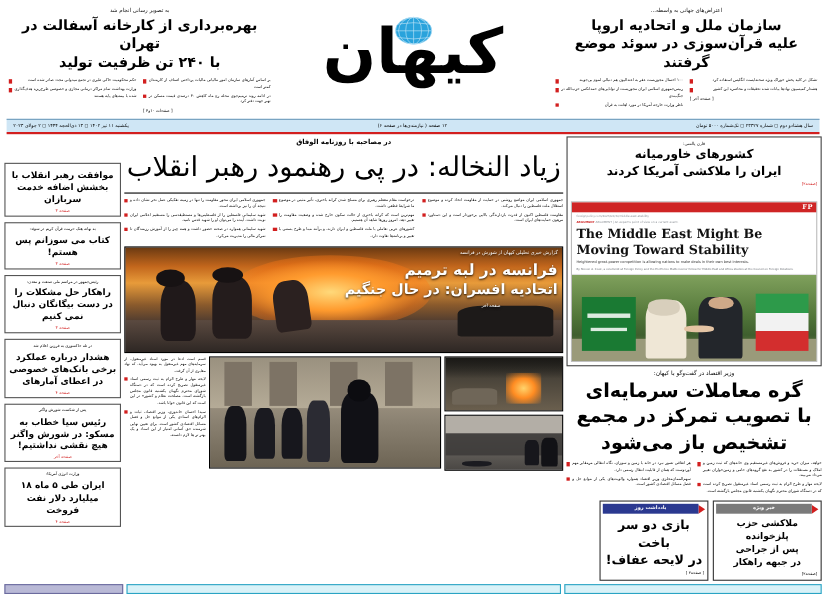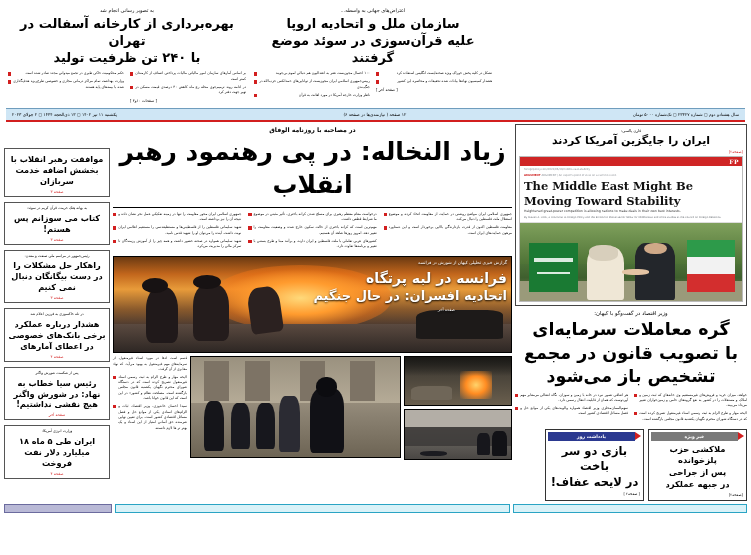--- a/index.html
+++ b/index.html
@@ -55,32 +55,32 @@
   .col-left{width:232px;flex:0 0 232px;}
 
   
   .rbox{border:1px solid #555;padding:3px 3px 2px;margin-bottom:5px;text-align:center;}
   .rbox .rk{font-size:3.6px;margin-bottom:2px;line-height:1.3;}
   .rbox .rh{font-size:8.2px;font-weight:bold;line-height:1.34;}
   .rbox .rp{font-size:3.8px;color:#d21f1f;margin-top:2px;}
 
   
   .lead-kicker{font-size:6.2px;text-align:center;margin:2px 0 3px;font-weight:bold;}
-  .lead-head{font-size:25px;font-weight:bold;line-height:1.3;text-align:center;letter-spacing:-.3px;}
+  .lead-head{font-size:25px;font-weight:normal;line-height:1.3;text-align:center;letter-spacing:-.3px;}
   .lead-bullets{display:flex;flex-direction:row-reverse;gap:7px;margin-top:6px;
     border-top:1px solid #000;padding-top:4px;}
 
   
   .lbox{border:1px solid #444;padding:3px;margin-bottom:4px;}
   .lbox .lk{font-size:3.8px;text-align:center;margin-bottom:1px;}
   .lbox .lh{font-size:11px;font-weight:bold;line-height:1.35;text-align:center;}
   .lbox .lp{font-size:3.7px;color:#d21f1f;text-align:right;margin-top:1px;}
 
   
-  .fp{border:1px solid #bbb;background:#fff;margin-top:2px;}
+  .fp{border:1px solid #bbb;background:#fff;margin-top:14px;}
   .fp-bar{background:#cf2525;height:9px;display:flex;align-items:center;padding:0 3px;}
   .fp-logo{color:#fff;font-weight:bold;font-size:6px;letter-spacing:.5px;
     font-family:"DejaVu Serif","Liberation Serif",serif;}
   .fp-meta{direction:ltr;text-align:left;padding:2px 4px 0;font-size:2.6px;color:#8a8f95;line-height:1.5;}
   .fp-tag{color:#cf2525;font-weight:bold;}
   .fp-title{direction:ltr;text-align:left;padding:2px 4px 0;
     font-family:"DejaVu Serif","Liberation Serif",serif;
     font-weight:bold;font-size:11.5px;line-height:1.12;color:#111;}
   .fp-dek{direction:ltr;text-align:left;padding:2px 4px 0;font-size:3.2px;line-height:1.35;color:#333;}
   .fp-byline{direction:ltr;text-align:left;padding:2px 4px 3px;font-size:2.5px;line-height:1.4;color:#6a6f75;}
@@ -140,20 +140,37 @@
             </div>
           <div class="bul">
               <span class="bsq"></span>
               <span class="btx">در ادامه روند ترمیم‌جوی محله رع ماه کاهش ۳۰ درصدی قیمت مسکن در تهیر جهت دفتر کرد</span>
             </div>
           <div class="pageref">[ صفحات ۱۰و۴ ]</div>
         </div>
       </div>
     </div>
 
+    <div class="np-mid">
+      <div class="masthead">
+        <svg class="globe" viewBox="0 0 100 100">
+          <ellipse cx="50" cy="50" rx="46" ry="34" fill="#29a3dc"></ellipse>
+          <g stroke="#bfe4f7" stroke-width="1.6" fill="none">
+            <ellipse cx="50" cy="50" rx="46" ry="34"></ellipse>
+            <ellipse cx="50" cy="50" rx="20" ry="34"></ellipse>
+            <ellipse cx="50" cy="50" rx="38" ry="34"></ellipse>
+            <line x1="4" y1="50" x2="96" y2="50"></line>
+            <path d="M10 33 Q50 26 90 33"></path>
+            <path d="M10 67 Q50 74 90 67"></path>
+            <line x1="50" y1="16" x2="50" y2="84"></line>
+          </g>
+        </svg>
+        <div class="mast-word">کیهان</div>
+      </div>
+    </div>
 
     <div class="np-side">
       <div class="kicker ar">اعتراض‌های جهانی به واسطه...</div>
       <div class="np-head ar sm">سازمان ملل و اتحادیه اروپا</div>
       <div class="np-head ar sm">علیه قرآن‌سوزی در سوئد موضع گرفتند</div>
       <div class="bullets">
         <div class="bcol">
           <div class="bul">
               <span class="bsq"></span>
               <span class="btx">۱۰۰ احتمال مجوزیست عفر به اعتدالیون هم دنبالی لموم بی‌جویند</span>
@@ -212,21 +229,21 @@
       </div>
 
       <div class="rbox">
         <div class="rk ar">در تله خاکسوزی به فرزین اعلام شد</div>
         <div class="rh ar">هشدار درباره عملکرد برخی بانک‌های خصوصی در اعطای آمارهای</div>
         <div class="rp">صفحه ۴</div>
       </div>
 
       <div class="rbox">
         <div class="rk ar">پس از شکست شورش واگنر</div>
-        <div class="rh ar">رئیس سیا خطاب به نهاد: در شورش واگنر هیچ نقشی نداشتیم!</div>
+        <div class="rh ar">رئیس سیا خطاب به مسکو: در شورش واگنر هیچ نقشی نداشتیم!</div>
         <div class="rp">صفحه آخر</div>
       </div>
 
       <div class="rbox">
         <div class="rk ar">وزارت انرژی آمریکا:</div>
         <div class="rh ar">ایران طی ۵ ماه ۱۸ میلیارد دلار نفت فروخت</div>
         <div class="rp">صفحه ۴</div>
       </div>
     </div>
 
@@ -289,21 +306,21 @@
 
         <div style="position:absolute;left:8%;bottom:10%;width:8%;height:58%;background:#20191a;border-radius:40% 40% 18% 18%;"></div>
         <div style="position:absolute;left:7%;bottom:62%;width:6.5%;height:16%;background:#171213;border-radius:50%;"></div>
         <div style="position:absolute;left:20%;bottom:12%;width:9%;height:60%;background:#241c1c;border-radius:38% 38% 16% 16%;"></div>
         <div style="position:absolute;left:20%;bottom:66%;width:7%;height:15%;background:#171213;border-radius:50%;"></div>
         <div style="position:absolute;left:34%;bottom:20%;width:8%;height:48%;background:#2b2120;border-radius:38% 38% 14% 14%;transform:rotate(-8deg);"></div>
 
         <div style="position:absolute;right:2%;bottom:14%;width:22%;height:30%;background:#1d1a19;border-radius:26% 18% 6% 6%;"></div>
 
         <div class="cap-ar" style="right:4px;top:3px;font-size:4.4px;">گزارش خبری تحلیلی کیهان از شورش در فرانسه</div>
-        <div class="cap-ar bold" style="right:4px;top:13px;font-size:14px;">فرانسه در لبه پرتگاه</div>
+        <div class="cap-ar bold" style="right:4px;top:13px;font-size:14px;">فرانسه در لبه ترمیم</div>
         <div class="cap-ar bold" style="right:4px;top:31px;font-size:13px;">اتحادیه افسران: در حال جنگیم</div>
         <div class="cap-ar" style="right:56px;top:50px;font-size:4px;">صفحه آخر</div>
       </div>
 
       <div style="display:flex;flex-direction:row-reverse;gap:3px;margin-top:3px;">
 
         <div class="txtcol" style="width:74px;flex:0 0 74px;">
           <div style="margin-bottom:2px;">قسم است ادعا در مورد اسناد غیرمنقول، از سرمایه‌های مهم غیرمنقول به بهبود می‌آید. که نهاد مقابری از آن گرفت.</div>
           <div class="bul">
               <span class="bsq"></span>
@@ -349,21 +366,22 @@
             <div style="position:absolute;left:14%;bottom:6%;width:26%;height:10%;background:#1b1b20;border-radius:40%;"></div>
           </div>
         </div>
       </div>
     </div>
 
     <div class="col-left">
 
       <div class="lbox">
         <div class="lk ar">فارن پالسی:</div>
-        <div class="lh ar">ایران را جایگزین آمریکا کردند</div>
+        <div class="lh ar">کشورهای خاورمیانه</div>
+        <div class="lh ar">ایران را ملاکشی آمریکا کردند</div>
         <div class="lp">[صفحه۲]</div>
 
         <div class="fp">
           <div class="fp-bar">
             <span class="fp-logo">FP</span>
           </div>
           <div class="fp-meta">foreignpolicy.com/2023/06/30/middle-east-stability</div>
           <div class="fp-meta"><span class="fp-tag">ARGUMENT</span> <span>ARGUMENT | An expert's point of view on a current event.</span></div>
           <div class="fp-title">The Middle East Might Be</div>
           <div class="fp-title">Moving Toward Stability</div>
@@ -389,21 +407,21 @@
             <div style="position:absolute;left:52%;bottom:2%;width:18%;height:72%;background:#23262b;border-radius:26% 26% 6% 6%;"></div>
             <div style="position:absolute;left:56%;bottom:60%;width:10%;height:15%;background:#cfa988;border-radius:46%;"></div>
             <div style="position:absolute;left:46%;bottom:34%;width:12%;height:7%;background:#e4c4a4;border-radius:40%;"></div>
           </div>
         </div>
       </div>
 
       <div>
         <div class="eco-kicker ar">وزیر اقتصاد در گفت‌وگو با کیهان:</div>
         <div class="eco-head ar">گره معاملات سرمایه‌ای</div>
-        <div class="eco-head ar">با تصویب قانون در مجمع تشخیص باز می‌شود</div>
+        <div class="eco-head ar">با تصویب تمرکز در مجمع تشخیص باز می‌شود</div>
         <div class="bullets" style="margin-top:4px;">
           <div class="bcol">
             <div class="bul">
                 <span class="bsq"></span>
                 <span class="btx">هر اتفاقی تصور نبرد در خانه با زمین و سوزان، نگاه انتقالی مرمقابر مهم آوردوست که همان از قابلیت انتقال رسمی دارد.</span>
               </div>
             <div class="bul">
                 <span class="bsq"></span>
                 <span class="btx">سهم‌الممان‌محلزی وزیر اقتصاد همواره والویت‌های یکی از موانع حل و فصل مسائل اقتصادی کشور است.</span>
               </div>
@@ -433,21 +451,21 @@
           <div class="tp">[ صفحه۲ ]</div>
         </div>
 
         <div class="tagbox" style="flex:1;">
           <div class="tagstrip">
             <div class="tagflag" style="background:#7a7a7a;">خبر ویژه</div>
             <div class="tagarrow"></div>
           </div>
           <div class="th sm ar">ملاکشی حزب پلزخوانده</div>
           <div class="th sm ar">پس از جراحی</div>
-          <div class="th sm ar">در جبهه عملکرد</div>
+          <div class="th sm ar">در جبهه راهکار</div>
           <div class="tp">[صفحه۲]</div>
         </div>
       </div>
     </div>
   </div>
 
   <div class="footstrip">
     <div class="fs purple" style="width:106px;flex:0 0 106px;"></div>
     <div class="fs" style="flex:1;"></div>
     <div class="fs" style="width:232px;flex:0 0 232px;"></div>

